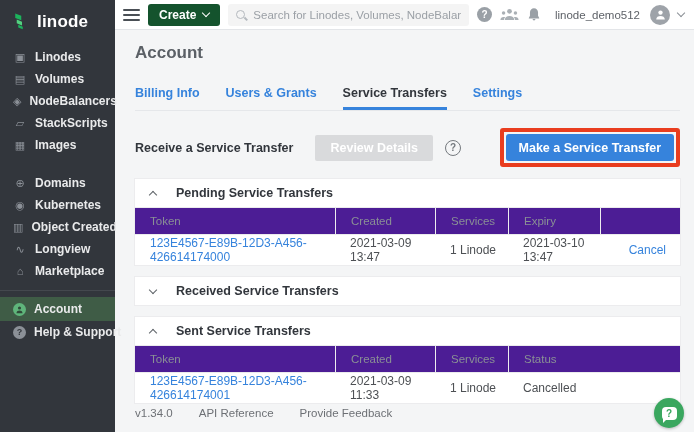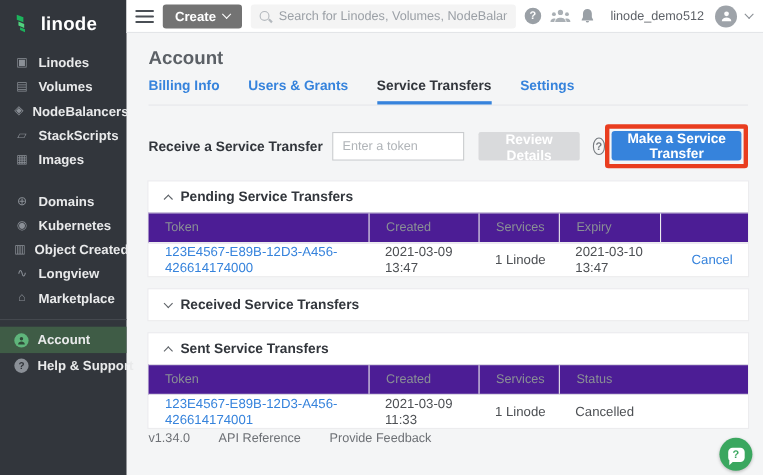--- a/index.html
+++ b/index.html
@@ -23,57 +23,57 @@
   .acct-ico svg { width:9px; height:9px; fill:#2f4a38; }
   .help-ico { background:#8b9097; color:#32363c; font-size:9px; font-weight:700; }
 
   
   .main { flex:1; display:flex; flex-direction:column; min-width:0; }
 
   
   .topbar { height:30px; flex:0 0 30px; background:#fff; border-bottom:1px solid #e3e5e8; display:flex; align-items:center; padding:0 10px 0 8px; gap:8px; }
   .hamburger { width:17px; display:flex; flex-direction:column; gap:3px; cursor:pointer; }
   .hamburger span { height:2px; background:#4a4f55; border-radius:1px; }
-  .btn-create { background:#737373; color:#fff; border:none; border-radius:3px; height:22px; padding:0 11px; font-size:12px; font-weight:700; display:flex; align-items:center; gap:7px; cursor:pointer; font-family:inherit; }
+  .btn-create { background:#14532d; color:#fff; border:none; border-radius:3px; height:22px; padding:0 11px; font-size:12px; font-weight:700; display:flex; align-items:center; gap:7px; cursor:pointer; font-family:inherit; }
   .chev { display:inline-block; width:6px; height:6px; border-right:1.5px solid currentColor; border-bottom:1.5px solid currentColor; }
   .chev.down { transform:rotate(45deg); margin-top:-3px; }
   .chev.up { transform:rotate(-135deg); margin-top:3px; }
   .searchbox { flex:1; height:22px; background:#f4f4f4; border-radius:3px; display:flex; align-items:center; padding:0 8px; gap:8px; min-width:0; }
   .mag { position:relative; width:9px; height:9px; border:1.5px solid #b4b9be; border-radius:50%; flex:0 0 9px; }
   .mag::after { content:""; position:absolute; width:4px; height:1.5px; background:#b4b9be; transform:rotate(45deg); right:-4px; bottom:-1px; }
   .searchbox input { border:none; background:transparent; outline:none; font-size:11.5px; width:100%; font-family:inherit; color:#32363c; }
   .searchbox input::placeholder { color:#9ba0a6; }
   .tb-ico { color:#9aa0a6; display:flex; align-items:center; cursor:pointer; }
   .q-circle { width:15px; height:15px; border-radius:50%; background:#9aa0a6; color:#fff; font-size:10px; font-weight:700; display:flex; align-items:center; justify-content:center; }
   .username { font-size:11.5px; color:#5e6268; margin:0 2px 0 6px; white-space:nowrap; }
   .avatar { width:20px; height:20px; border-radius:50%; background:#9ea3a9; display:flex; align-items:center; justify-content:center; }
   .avatar svg { width:13px; height:13px; fill:#fff; }
   .user-chev { color:#8a8f95; }
 
   
   .content { flex:1; padding:0 14px 0 20px; overflow:hidden; }
   .page-title { font-size:17px; font-weight:600; color:#5b6066; margin-top:13px; }
-  .tabs { display:flex; gap:26px; margin-top:8px; border-bottom:1px solid #e5e7ea; }
+  .tabs { display:flex; gap:26px; margin-top:23px; border-bottom:1px solid #e5e7ea; }
   .tab { font-size:12.5px; font-weight:700; color:#3683dc; padding-bottom:7px; border-bottom:3px solid transparent; cursor:pointer; }
   .tab.active { color:#32363c; border-bottom-color:#3683dc; }
 
   
   .receive-row { display:flex; align-items:center; margin-top:17px; }
   .receive-label { font-size:12.5px; font-weight:700; color:#32363c; margin-right:9px; white-space:nowrap; }
   .token-input { width:120px; height:26px; border:1px solid #c9cbce; background:#fff; padding:0 8px; font-size:11.5px; font-family:inherit; color:#32363c; }
   .token-input::placeholder { color:#b0b4b8; }
   .btn-review { height:26px; margin-left:13px; padding:0 15px; background:#d9dadc; color:#fff; border:none; border-radius:2px; font-size:12.5px; font-weight:700; font-family:inherit; cursor:default; }
   .q-outline { width:16px; height:16px; margin-left:12px; border:1.5px solid #74797e; border-radius:50%; color:#74797e; font-size:10px; font-weight:700; display:flex; align-items:center; justify-content:center; cursor:pointer; }
   .spacer { flex:1; }
   .annotation { border:4px solid #e93d1f; border-radius:3px; padding:2px; }
   .btn-make { height:27px; padding:0 13px; background:#3683dc; color:#fff; border:none; border-radius:3px; font-size:12.5px; font-weight:700; font-family:inherit; cursor:pointer; }
 
   
   .panel { background:#fff; margin-top:12px; box-shadow:0 0 0 1px #ececee; }
-  .panel-head { height:28px; display:flex; align-items:center; padding-left:15px; gap:8px; cursor:pointer; }
+  .panel-head { height:28px; display:flex; align-items:center; padding-left:15px; gap:20px; cursor:pointer; }
   .panel-title { font-size:12.5px; font-weight:700; color:#32363c; }
   .panel-head .chev { border-color:#5e6368; }
   .t-head, .t-row { display:grid; align-items:center; }
   .grid5 { grid-template-columns:200px 100px 73px 92px 1fr; }
   .grid4 { grid-template-columns:200px 100px 73px 1fr; }
   .t-head { height:28px; background:#4c1d95; border-top:1px solid #ebebed; border-bottom:1px solid #ebebed; color:#8a9095; font-size:11.5px; }
   .t-head > div { padding-left:15px; height:100%; display:flex; align-items:center; }
   .t-head > div + div { border-left:1px solid #ededef; }
   .t-row { height:30px; font-size:12px; color:#4d5054; }
   .t-row > div { padding-left:15px; }
@@ -219,21 +219,20 @@
 
       <div class="tabs">
         <div class="tab">Billing Info</div>
         <div class="tab">Users &amp; Grants</div>
         <div class="tab active">Service Transfers</div>
         <div class="tab">Settings</div>
       </div>
 
       <div class="receive-row">
         <span class="receive-label">Receive a Service Transfer</span>
-        <input class="token-input" type="text" placeholder="Enter a token" style="">
         <button class="btn-review" disabled="">Review Details</button>
         <span class="q-outline">?</span>
         <span class="spacer"></span>
         <span class="annotation">
           <button class="btn-make">Make a Service Transfer</button>
         </span>
       </div>
 
       <section class="panel">
         <div class="panel-head">

